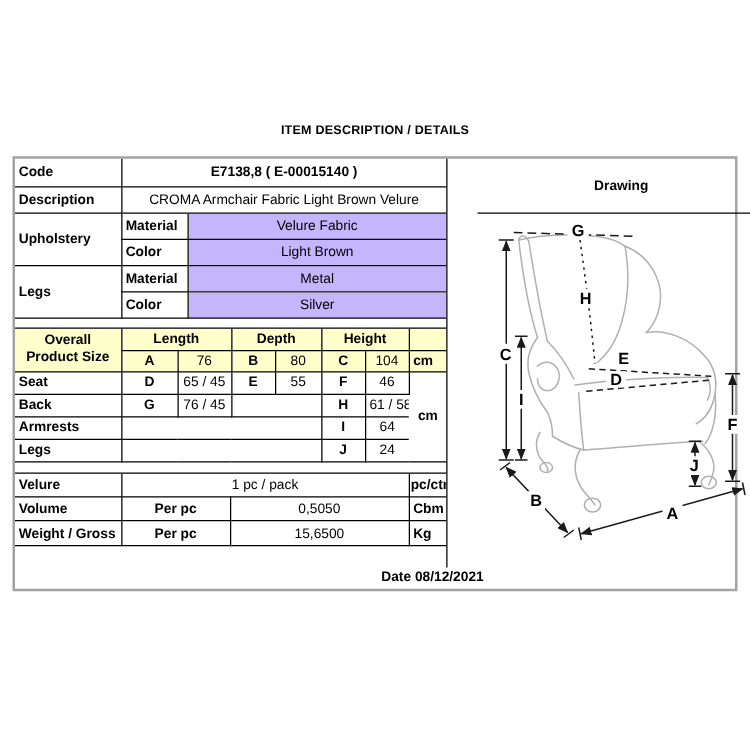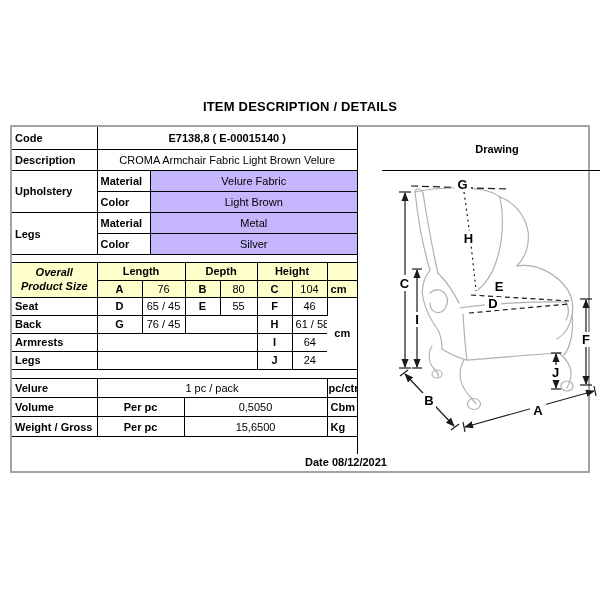--- a/index.html
+++ b/index.html
@@ -1,32 +1,32 @@
 <!DOCTYPE html>
 <html><head>
 <meta charset="utf-8">
 <style>
   html,body{margin:0;padding:0;background:#fff;}
   body{width:600px;height:600px;position:relative;font-family:"Liberation Sans",sans-serif;color:#000;}
   .sheet{position:absolute;inset:0;background:#fff;}
-  .title{position:absolute;top:99px;left:0;width:600px;text-align:center;font-weight:bold;font-size:13px;letter-spacing:.2px;}
+  .title{position:absolute;top:99px;left:0;width:600px;text-align:center;font-weight:bold;font-size:10px;letter-spacing:.2px;}
   .frame{position:absolute;left:10px;top:125px;width:576px;height:344px;border:2px solid #a3a3a3;display:flex;flex-direction:column;background:#fff;}
   .main{display:flex;height:327px;}
   .left{width:345px;}
   .right{width:230px;border-left:1px solid #000;display:flex;flex-direction:column;padding-left:24px;}
   .drawing-header{height:43px;border-bottom:1px solid #000;display:flex;align-items:center;justify-content:center;font-weight:bold;font-size:11px;}
   .drawing-box{flex:1;overflow:hidden;}
   table{border-collapse:collapse;table-layout:fixed;width:345px;}
   td{border-right:1px solid #000;border-bottom:1px solid #000;font-size:11px;padding:0 3px;text-align:center;white-space:nowrap;overflow:hidden;vertical-align:middle;}
   td:last-child{border-right:none;}
   td.lbl{text-align:left;font-weight:bold;}
   .b{font-weight:bold;}
   .yel{background:#FFFFCC;}
   .gray{background:#c4b5fd;}
-  .wrap{white-space:normal;line-height:1.25;font-style:italic;}
+  .wrap{white-space:normal;line-height:1.25;}
   .spacer8{height:7px;border-bottom:1px solid #000;}
   .spacer9{height:8px;border-bottom:1px solid #000;}
   .dims{display:flex;align-items:center;width:100%;}
   .dims>span{flex:1;text-align:center;}
   .dims>.unitnote{flex:1.9;text-align:center;white-space:nowrap;}
   .date-row{height:17px;line-height:16px;text-align:center;font-weight:bold;font-size:11px;padding-left:92px;}
   svg text{font-family:"Liberation Sans",sans-serif;font-weight:bold;font-size:13px;fill:#000;text-anchor:middle;}
 </style>
 </head>
 <body>

